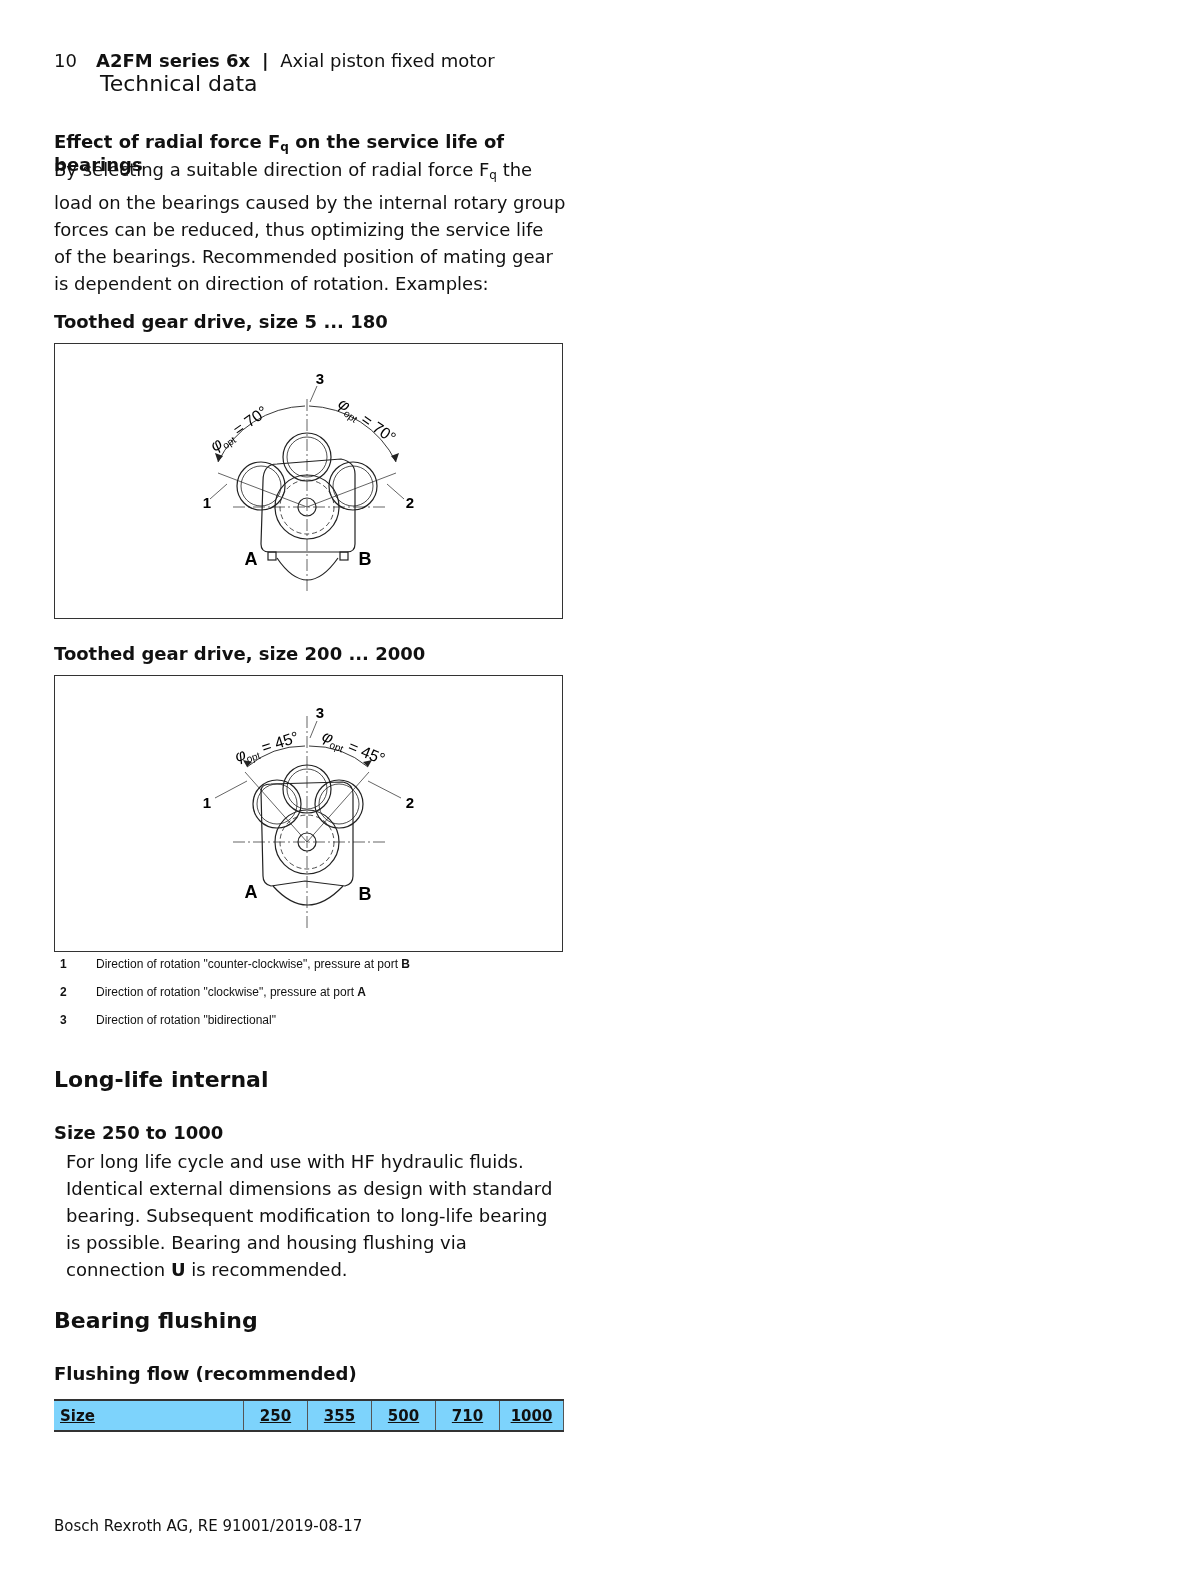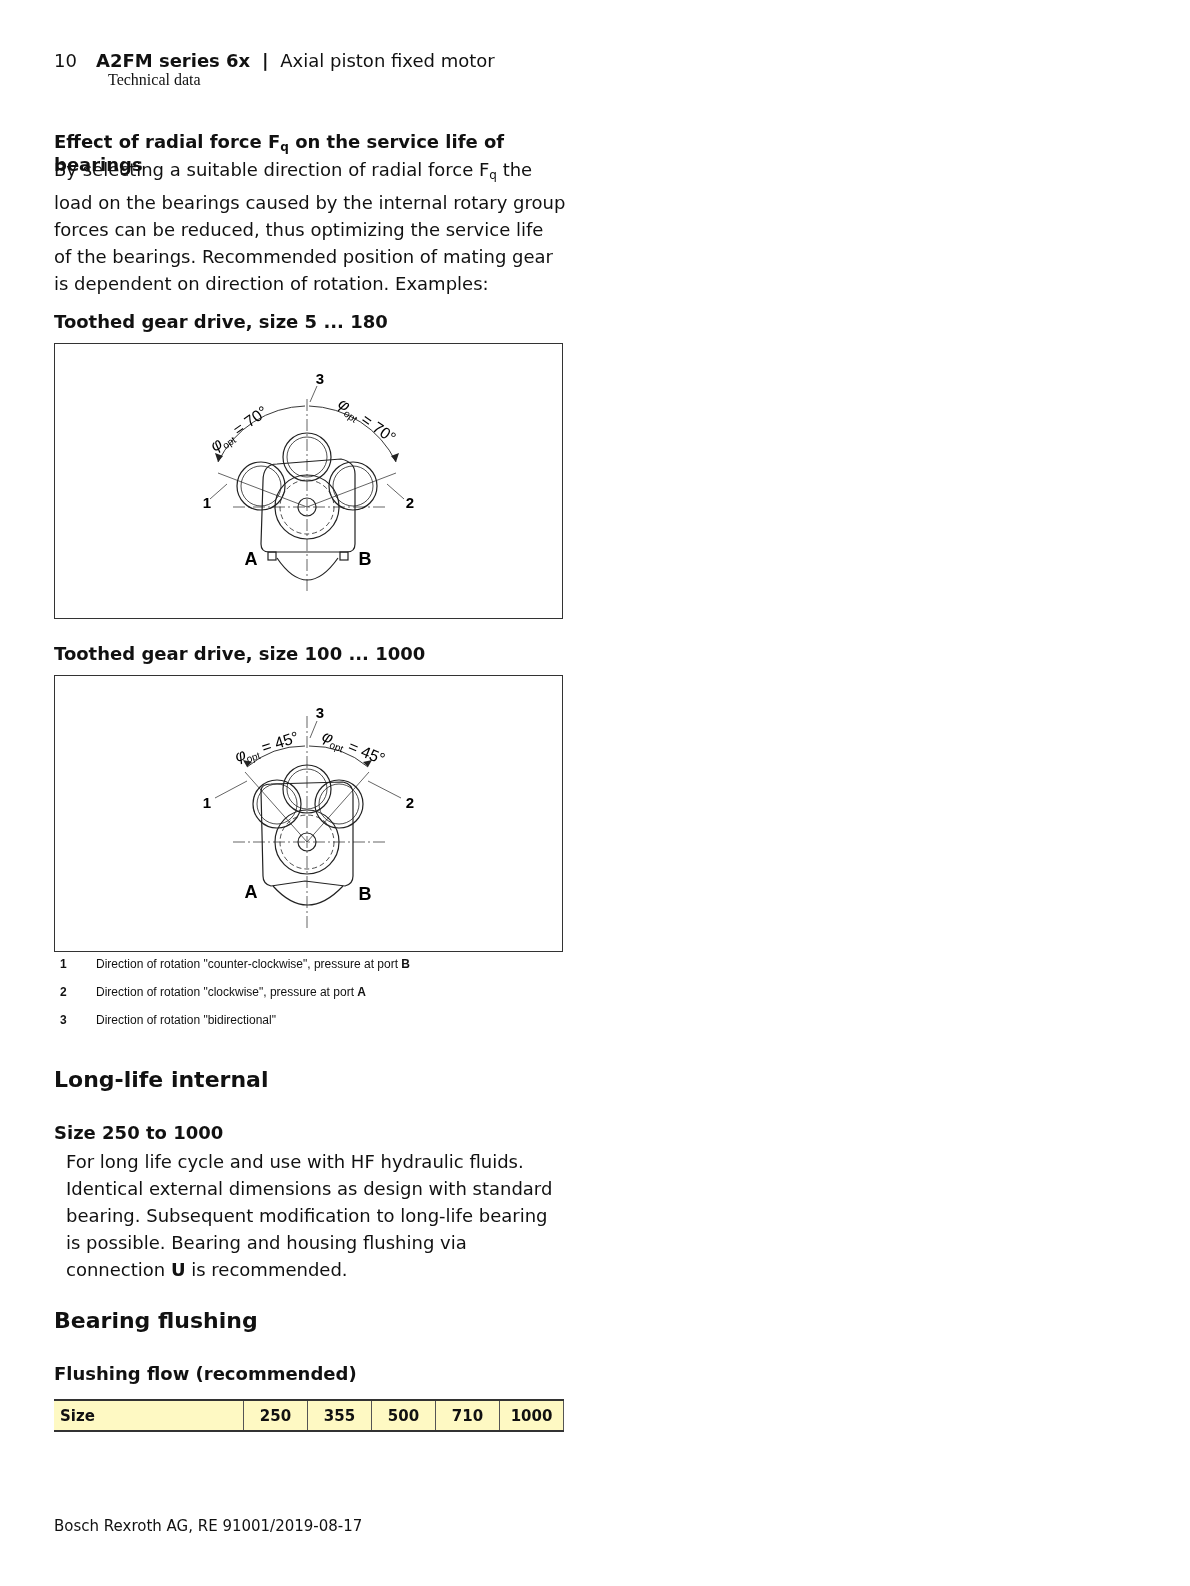--- a/index.html
+++ b/index.html
@@ -4,33 +4,33 @@
 <style>
   html, body { margin: 0; padding: 0; background: #ffffff; }
   body {
     width: 1190px; height: 1586px; position: relative; overflow: hidden;
     font-family: "DejaVu Sans", "Liberation Sans", sans-serif; color: #111;
   }
   .abs { position: absolute; }
   .hdr-num { left: 54px; top: 50px; font-size: 18px; }
   .hdr-title { left: 96px; top: 50px; font-size: 18px; line-height: 22px; }
   .hdr-title b { font-weight: bold; }
-  .hdr-sub { left: 108px; top: 71px; font-size: 16px; font-family: Liberation Serif, serif; }
+  .hdr-sub { left: 100px; top: 71px; font-size: 22px; }
   .section { left: 54px; width: 520px; }
   .h3 { font-weight: bold; font-size: 18px; }
   .body-text { font-size: 18px; line-height: 27px; }
   .h2 { font-weight: bold; font-size: 22px; }
   sub { font-size: 12px; vertical-align: -3px; font-weight: inherit; }
   .figbox { left: 54px; width: 507px; border: 1.3px solid #333; background: #fff; }
   .legend-row { left: 60px; font-size: 12px; }
   .legend-num { display: inline-block; width: 36px; font-weight: bold; font-family: "Liberation Sans", sans-serif; }
   .legend-text { font-family: "Liberation Sans", sans-serif; }
   table.flush { border-collapse: collapse; font-size: 15px; font-family: "DejaVu Sans", sans-serif; }
   table.flush td, table.flush th { border: 1.3px solid #555; height: 29px; padding: 0 6px; }
-  table.flush tr:first-child th { background: #fef9c3; font-weight: bold; }
+  table.flush tr:first-child th { background: #7dd3fc; font-weight: bold; text-decoration: underline; }
   table.flush { border-top: 2px solid #333; border-bottom: 2px solid #333; }
   table.flush th:first-child, table.flush td:first-child { border-left: none; }
   table.flush th:last-child, table.flush td:last-child { border-right: 1.3px solid #555; }
   .c { text-align: center; width: 51px; }
   .lbl { text-align: left; width: 178px; }
   .footer { left: 54px; top: 1517px; font-size: 15px; }
   svg text { font-family: "Liberation Sans", sans-serif; }
 </style>
 </head>
 <body>
@@ -96,21 +96,21 @@
       <text x="28" y="0" font-size="16">= 70°</text>
     </g>
     <g transform="translate(282,62) rotate(35)">
       <text x="0" y="0" font-size="16" font-style="italic">φ</text>
       <text x="10" y="4" font-size="10">opt</text>
       <text x="28" y="0" font-size="16">= 70°</text>
     </g>
   </svg>
 </div>
 
-<div class="abs section h3" style="top:643px;">Toothed gear drive, size 100 ... 1000</div>
+<div class="abs section h3" style="top:643px;">Toothed gear drive, size 200 ... 2000</div>
 <div class="abs figbox" style="top:675px; height:275px;">
   <svg width="507" height="275" viewBox="0 0 507 275">
     <g stroke="#222" fill="none" stroke-width="1.2">
       <path d="M206 115 Q206 108 216 108 L288 106 Q298 108 298 118 L298 200 Q298 208 290 210 L250 205 L216 210 Q208 208 208 200 Z"></path>
       <path d="M218 210 Q252 248 288 210"></path>
       <circle cx="252" cy="166" r="32"></circle>
       <circle cx="252" cy="166" r="27" stroke-dasharray="5 3" stroke-width="0.8"></circle>
       <circle cx="252" cy="166" r="9"></circle>
       <circle cx="252" cy="113" r="24"></circle>
       <circle cx="252" cy="113" r="20" stroke-width="0.8"></circle>

